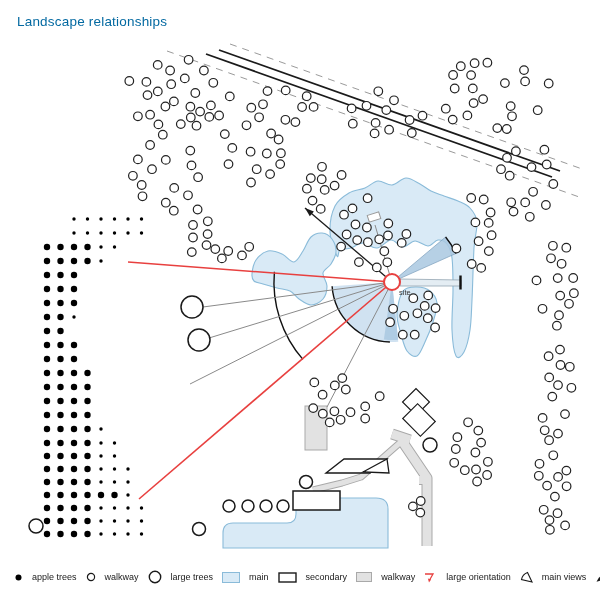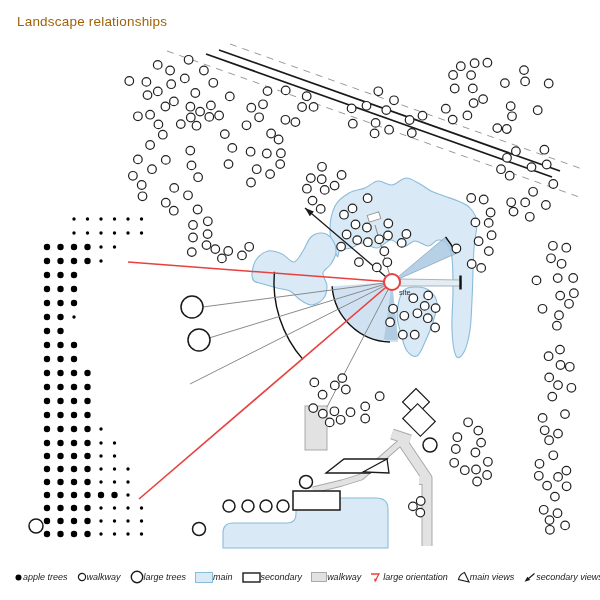--- a/index.html
+++ b/index.html
@@ -1,20 +1,20 @@
 <!DOCTYPE html>
 <html><head>
 <meta charset="utf-8">
 <style>
   html,body{margin:0;padding:0;background:#fff;}
   body{width:600px;height:600px;position:relative;font-family:"Liberation Sans",sans-serif;overflow:hidden;}
-  #page-title{position:absolute;left:17px;top:14px;font-size:13.5px;color:#a16207;letter-spacing:.2px;}
+  #page-title{position:absolute;left:17px;top:14px;font-size:13.5px;color:#0369a1;letter-spacing:.2px;}
   #map-svg{position:absolute;left:0;top:0;}
   #legend{position:absolute;left:14px;right:2px;top:566px;height:22px;display:flex;align-items:center;gap:9px;}
-  .legend-item{display:flex;align-items:center;gap:0;font-size:9px;color:#1a1a1a;white-space:nowrap;font-style:italic;}
+  .legend-item{display:flex;align-items:center;gap:9px;font-size:9px;color:#1a1a1a;white-space:nowrap;}
   .legend-item svg{display:block;}
 </style>
 </head>
 <body>
 
 <div id="page-title">Landscape relationships</div>
 <svg id="map-svg" width="600" height="600" viewBox="0 0 600 600">
     <g>
       <path d="M337,256C335.3,253.0 330.3,240.3 330,232C329.7,223.7 331.8,212.5 335,206C338.2,199.5 344.0,196.0 349,193C354.0,190.0 360.2,190.0 365,188C369.8,186.0 373.5,181.5 378,181C382.5,180.5 387.3,185.5 392,185C396.7,184.5 401.3,178.2 406,178C410.7,177.8 415.8,181.8 420,184C424.2,186.2 427.0,189.0 431,191C435.0,193.0 439.5,194.3 444,196C448.5,197.7 453.7,199.0 458,201C462.3,203.0 466.8,204.5 470,208C473.2,211.5 476.3,215.3 477,222C477.7,228.7 474.8,235.0 474,248C473.2,261.0 472.7,286.3 472,300C471.3,313.7 471.3,321.3 470,330C468.7,338.7 466.3,347.7 464,352C461.7,356.3 458.0,359.7 456,356C454.0,352.3 452.5,341.0 452,330C451.5,319.0 453.0,302.0 453,290C453.0,278.0 453.0,265.7 452,258C451.0,250.3 449.3,247.0 447,244C444.7,241.0 441.2,239.7 438,240C434.8,240.3 431.8,245.8 428,246C424.2,246.2 419.2,240.8 415,241C410.8,241.2 407.0,247.2 403,247C399.0,246.8 395.3,239.8 391,240C386.7,240.2 381.7,247.5 377,248C372.3,248.5 367.3,243.0 363,243C358.7,243.0 354.8,246.8 351,248C347.2,249.2 342.3,248.7 340,250C337.7,251.3 338.7,259.0 337,256Z" fill="#d9eaf6" stroke="#8abbd9" stroke-width="1.1"></path>
       <path d="M252,274C252.3,270.5 253.3,263.8 256,260C258.7,256.2 263.7,252.0 268,251C272.3,250.0 277.7,252.2 282,254C286.3,255.8 290.5,262.5 294,262C297.5,261.5 300.2,255.2 303,251C305.8,246.8 307.8,240.0 311,237C314.2,234.0 318.5,232.7 322,233C325.5,233.3 329.7,235.8 332,239C334.3,242.2 336.2,247.8 336,252C335.8,256.2 333.2,260.5 331,264C328.8,267.5 323.7,269.3 323,273C322.3,276.7 327.0,281.7 327,286C327.0,290.3 325.7,295.8 323,299C320.3,302.2 315.0,305.0 311,305C307.0,305.0 302.5,301.3 299,299C295.5,296.7 293.7,292.8 290,291C286.3,289.2 281.5,289.2 277,288C272.5,286.8 266.8,285.2 263,284C259.2,282.8 255.8,282.7 254,281C252.2,279.3 251.7,277.5 252,274Z" fill="#d9eaf6" stroke="#8abbd9" stroke-width="1.1"></path>

